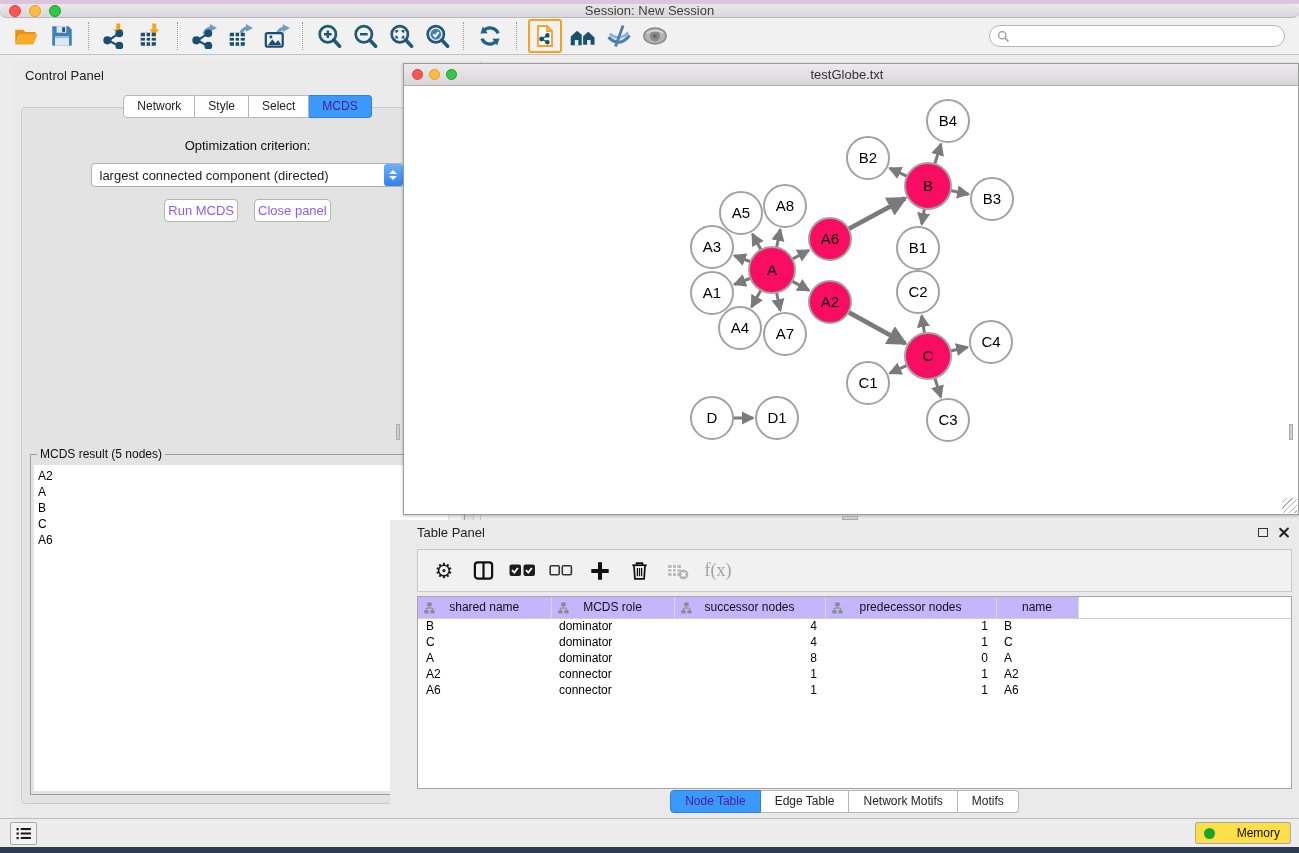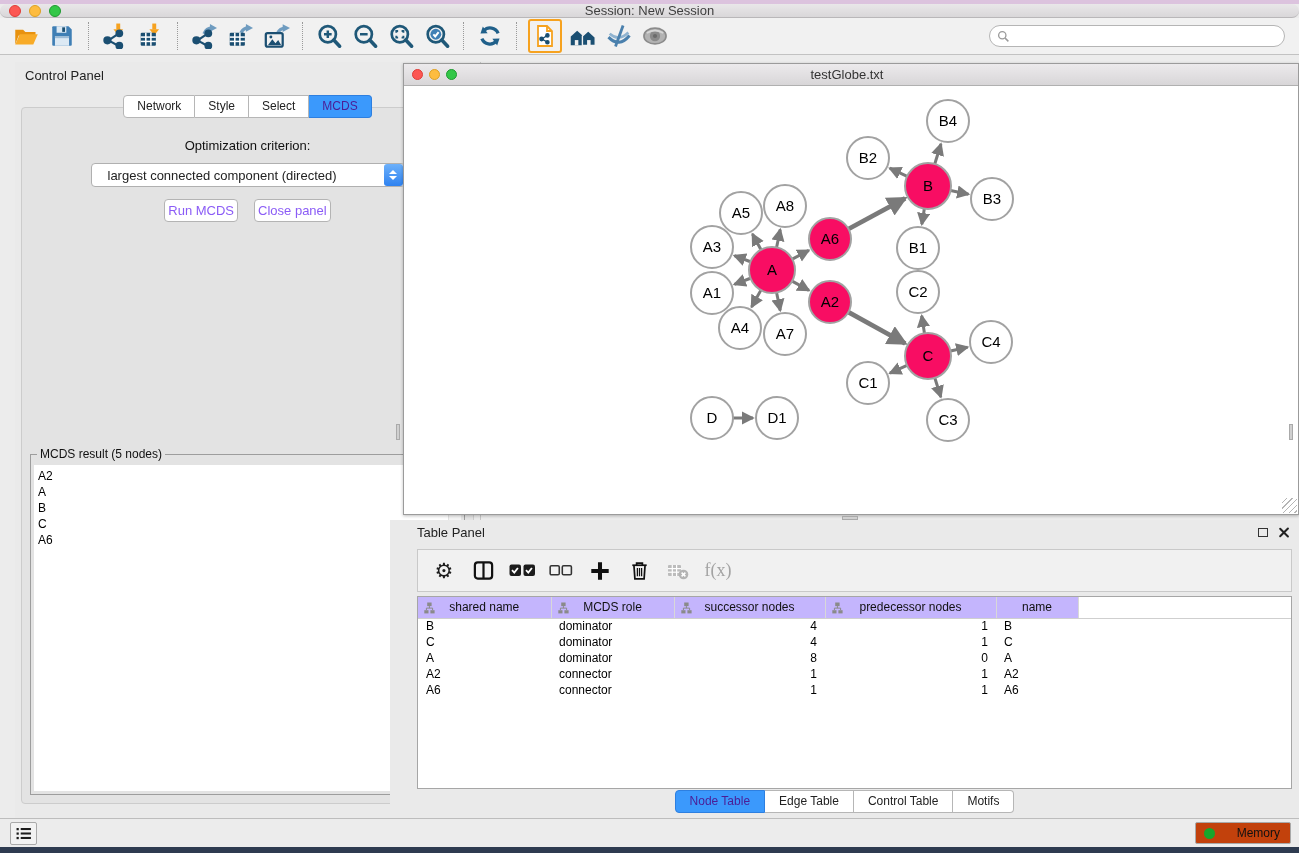--- a/index.html
+++ b/index.html
@@ -44,21 +44,21 @@
   .tab { font-size:12px; padding:3px 13px 4px; background:#fff; border:1px solid #b6b6b6; border-left:none; color:#222; }
   .tab:first-child { border-left:1px solid #b6b6b6; border-radius:4px 0 0 4px; }
   .tab:last-child { border-radius:0 4px 4px 0; }
   .tab.active { background:#3b99fc; border-color:#2d7fe0; color:#4c1d95; }
 
   .cp-content { position:absolute; left:6px; right:6px; top:45px; bottom:14px; background:#e3e3e3;
                 border:1px solid #cccccc; border-radius:4px; }
   .opt-label { text-align:center; margin-top:30px; font-size:13px; color:#111; }
   .selectbox { margin:10px auto 0; width:314px; height:24px; background:#fff; border:1px solid #b0b0b0; border-radius:4px;
                display:flex; align-items:center; position:relative; }
-  .selectbox .sel-text { font-size:13px; padding-left:16px; flex:1; white-space:nowrap; overflow:hidden; }
+  .selectbox .sel-text { font-size:13px; padding-left:8px; flex:1; white-space:nowrap; overflow:hidden; }
   .stepper { width:19px; height:22px; margin-right:1px; border-radius:3px; background:linear-gradient(#6db1fb,#2f82f0);
              display:flex; flex-direction:column; align-items:center; justify-content:center; gap:2px; }
   .stepper .up, .stepper .dn { width:0; height:0; border-left:4px solid transparent; border-right:4px solid transparent; }
   .stepper .up { border-bottom:4.5px solid #fff; } .stepper .dn { border-top:4.5px solid #fff; }
   .btn-row { display:flex; justify-content:center; gap:16px; margin-top:12px; }
   .pushbtn { font-size:13px; background:#fff; border:1px solid #b4b4b4; border-radius:4px; padding:3px 3px; color:#8b5cf6; }
 
   .groupbox { position:absolute; left:8px; right:8px; bottom:8px; height:341px; border:1px solid #9d9d9d; }
   .legend { position:absolute; top:-8px; left:6px; background:#e3e3e3; font-size:12px; padding:0 3px; color:#111; }
   .mcds-list { position:absolute; left:3px; right:3px; top:10px; bottom:3px; background:#fff; overflow:hidden; }
@@ -104,21 +104,21 @@
 
   .tp-tabs { position:absolute; left:0; right:0; top:270px; display:flex; justify-content:center; }
   .tp-tabs .tab { padding:3px 14px 4px; }
 
   
   .statusbar { position:absolute; left:0; top:818px; width:1299px; height:29px; background:#ececec; border-top:1px solid #bdbdbd;
                display:flex; align-items:center; padding:0 8px; }
   .list-btn { width:27px; height:23px; border:1px solid #a9a9a9; border-radius:2px; background:#f2f2f2;
               display:flex; align-items:center; justify-content:center; margin-left:2px; }
   .memory-btn { margin-left:auto; display:flex; align-items:center; gap:22px; border:1px solid #a9a9a9; border-radius:2px;
-                background:#c2410c; padding:3px 10px 3px 8px; font-size:12px; color:#111; }
+                background:#fde047; padding:3px 10px 3px 8px; font-size:12px; color:#111; }
   .mem-dot { width:11px; height:11px; border-radius:50%; background:#17a62b; }
   .bottom-strip { position:absolute; left:0; top:847px; width:1299px; height:6px; background:#2e3b50; }
 </style>
 </head>
 <body>
 
 <div class="screen">
 
   <div class="top-strip"></div>
 
@@ -599,21 +599,21 @@
                   <td class="an">A6</td>
                   <td></td>
                 </tr>
               </tbody>
           </table>
         </div>
 
         <div class="tp-tabs">
           <span class="tab active">Node Table</span>
           <span class="tab">Edge Table</span>
-          <span class="tab">Control Table</span>
+          <span class="tab">Network Motifs</span>
           <span class="tab">Motifs</span>
         </div>
       </div>
     </div>
   </div>
 
   <div class="statusbar">
     <span class="list-btn">
       <svg width="15" height="13" viewBox="0 0 16 14">
           <g stroke="#1c1c1c" stroke-width="2.2">

